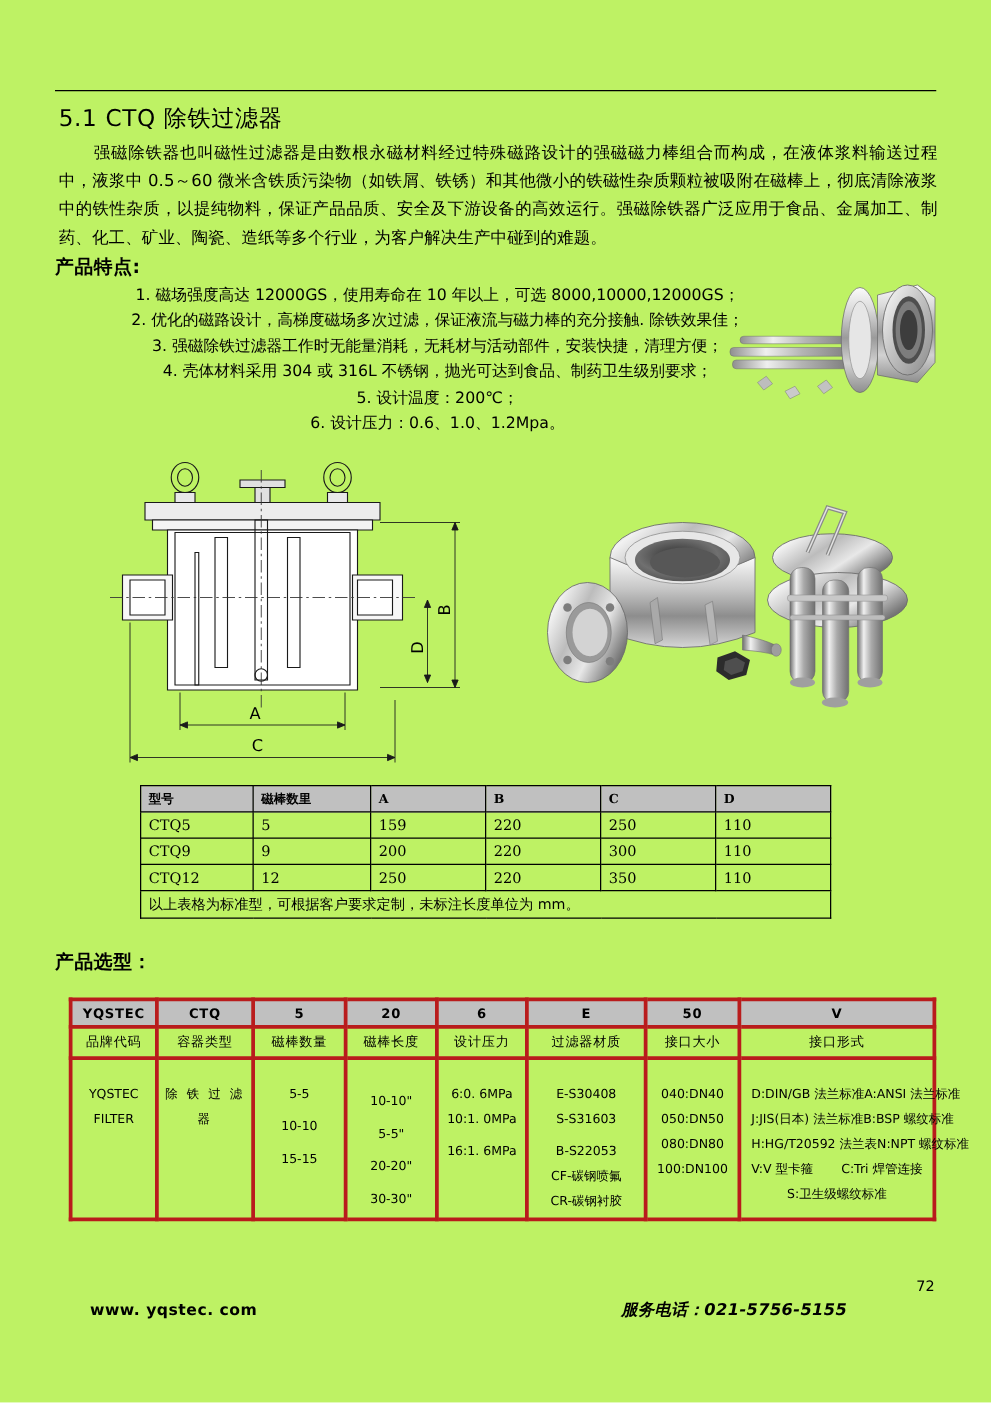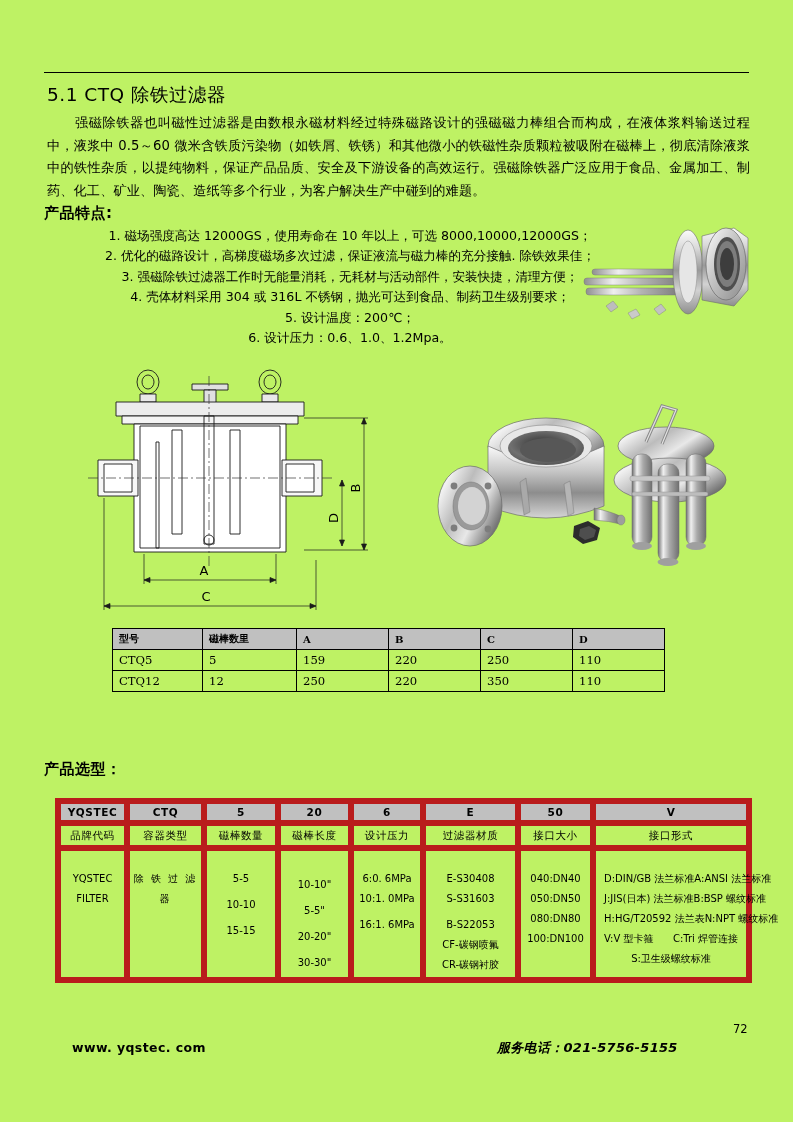--- a/index.html
+++ b/index.html
@@ -145,21 +145,21 @@
   .sel-table {
     position: absolute;
     left: 55px;
     top: 798px;
     width: 691px;
     border-collapse: collapse;
     font-size: 10px;
     table-layout: fixed;
   }
   .sel-table td, .sel-table th {
-    border: 6px solid #b91c1c;
+    border: 3px solid #b91c1c;
     text-align: center;
     vertical-align: middle;
     box-sizing: border-box;
     padding: 2px 2px;
   }
   .sel-table tr.code-row td {
     background: #c0c0c0;
     font-weight: bold;
     height: 22px;
     font-size: 10.5px;
@@ -456,26 +456,37 @@
     <tbody>
       <tr>
         <td>CTQ5</td>
         <td>5</td>
         <td>159</td>
         <td>220</td>
         <td>250</td>
         <td>110</td>
       </tr>
       <tr>
+        <td>CTQ9</td>
+        <td>9</td>
+        <td>200</td>
+        <td>220</td>
+        <td>300</td>
+        <td>110</td>
+      </tr>
+      <tr>
         <td>CTQ12</td>
         <td>12</td>
         <td>250</td>
         <td>220</td>
         <td>350</td>
         <td>110</td>
+      </tr>
+      <tr>
+        <td class="note" colspan="6">以上表格为标准型，可根据客户要求定制，未标注长度单位为 mm。</td>
       </tr>
     </tbody>
   </table>
 
   <div class="selection-heading">产品选型：</div>
 
   <table class="sel-table">
     <tbody>
       <tr class="code-row">
         <td class="sel-w1">YQSTEC</td>

